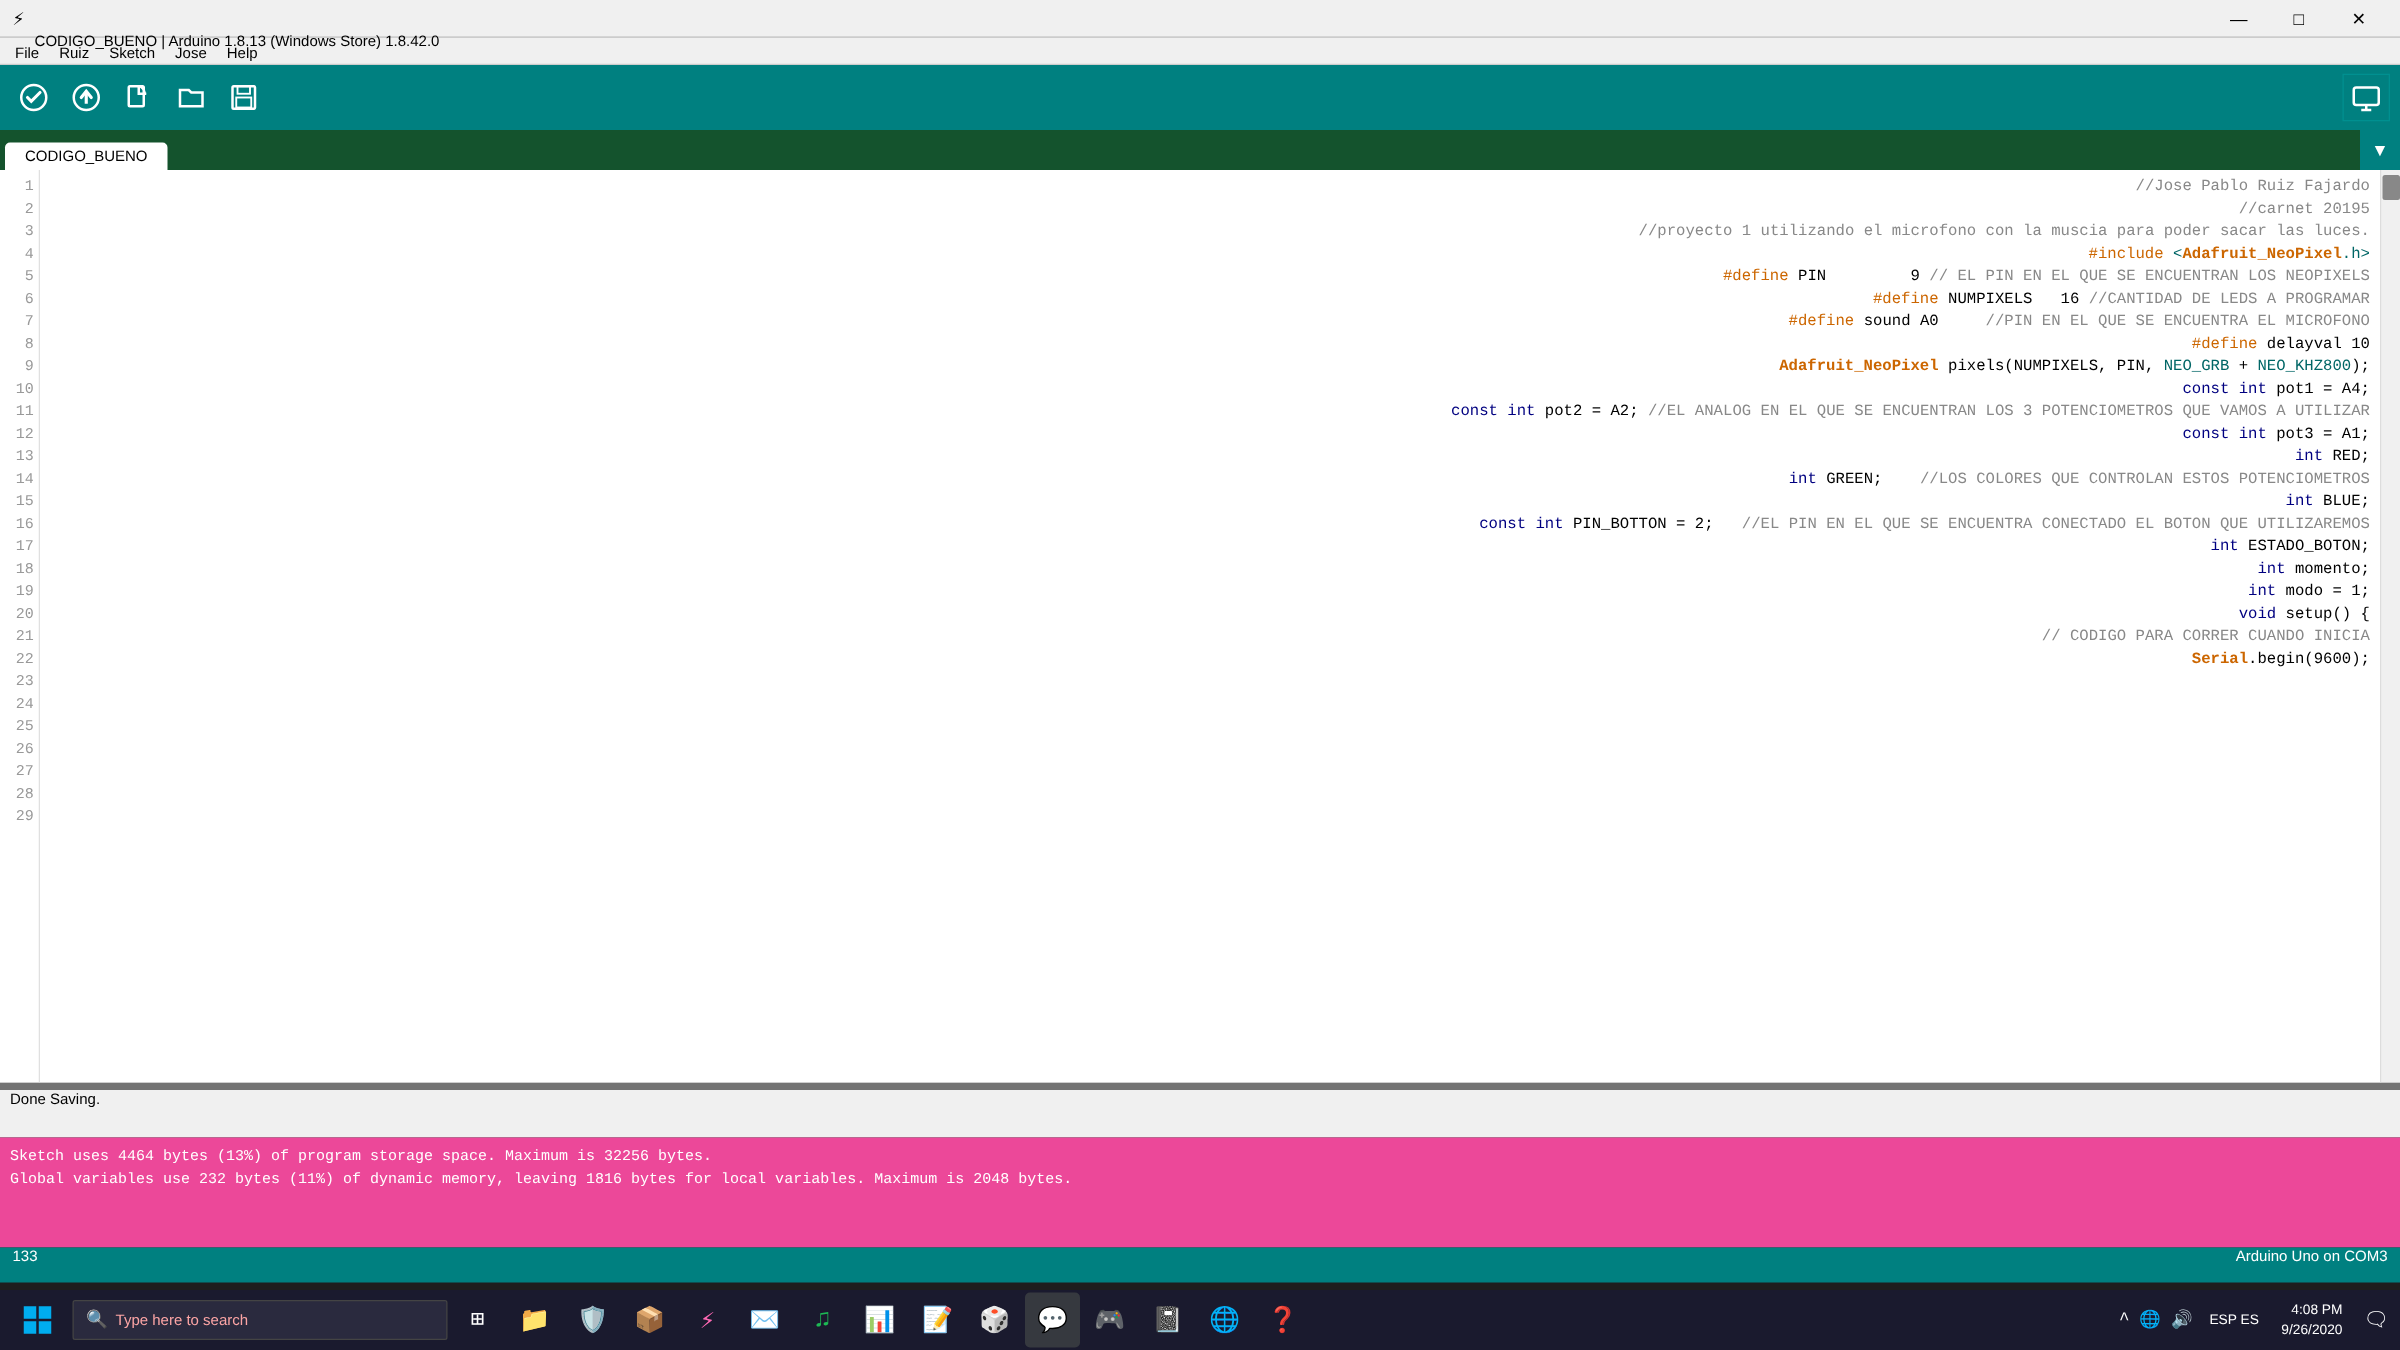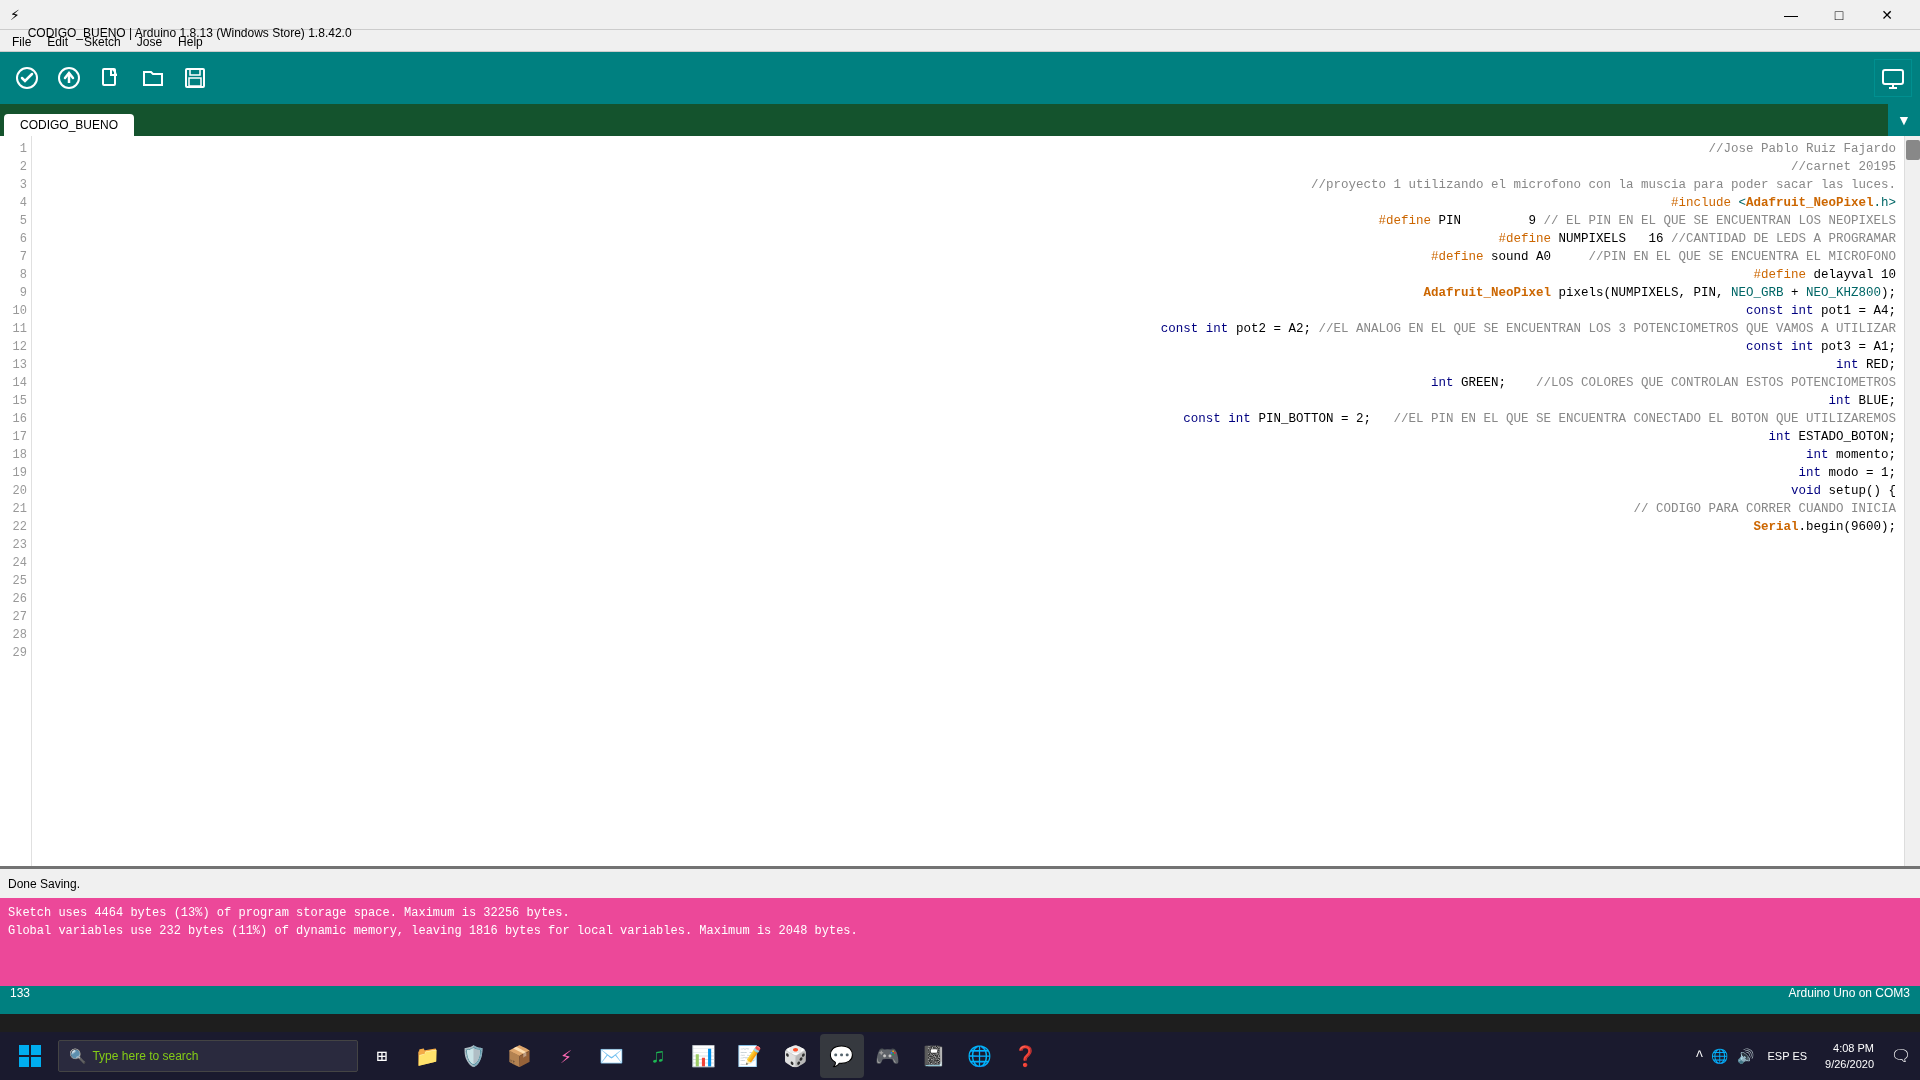--- a/index.html
+++ b/index.html
@@ -115,29 +115,29 @@
 
     
     #scrollbar-right {
       width: 16px; background: #f0f0f0; border-left: 1px solid #ddd;
       display: flex; flex-direction: column; align-items: center;
     }
 
     
     #status-bar {
       background: #008080;
-      height: 32px;
-      display: flex;
-      align-items: center;
+      height: 44px;
+      display: flex;
+      align-items: flex-start;
       padding: 0 8px;
       font-family: Arial, sans-serif;
       font-size: 12px;
       color: #000000;
       background: #f0f0f0;
-      border-top: 3px solid #737373;
+      border-top: 6px solid #737373;
     }
 
     
     #console-area {
       background: #ec4899;
       color: #ffffff;
       font-family: 'Courier New', monospace;
       font-size: 12px;
       padding: 6px 8px;
       height: 88px;
@@ -173,21 +173,21 @@
     }
     #start-btn {
       width: 52px; height: 48px; display: flex; align-items: center; justify-content: center;
       cursor: pointer; background: transparent; border: none;
     }
     #search-bar {
       background: #2a2a3e; border: 1px solid #444; border-radius: 2px;
       height: 32px; width: 300px; display: flex; align-items: center; padding: 0 10px; gap: 6px;
       cursor: text;
     }
-    #search-input-text { color: #84cc16; font-family: Arial, sans-serif; font-size: 12px; }
+    #search-input-text { color: #fca5a5; font-family: Arial, sans-serif; font-size: 12px; }
     .taskbar-icon {
       width: 44px; height: 44px; display: flex; align-items: center; justify-content: center;
       cursor: pointer; border-radius: 2px; font-size: 20px;
     }
 
     #taskbar-right {
       margin-left: auto;
       display: flex;
       align-items: center;
       gap: 4px;
@@ -215,21 +215,21 @@
   </div>
   <div id="window-controls">
     <button class="win-btn">—</button>
     <button class="win-btn">□</button>
     <button class="win-btn close">✕</button>
   </div>
 </div>
 
 <div id="menu-bar">
   <span class="menu-item">File</span>
-  <span class="menu-item">Edit</span>
+  <span class="menu-item">Ruiz</span>
   <span class="menu-item">Sketch</span>
   <span class="menu-item">Jose</span>
   <span class="menu-item">Help</span>
 </div>
 
 <div id="toolbar">
 
   <button class="toolbar-btn" title="Verify">
     <svg viewBox="0 0 24 24" fill="white">
       <circle cx="12" cy="12" r="10" fill="none" stroke="white" stroke-width="2"></circle>

